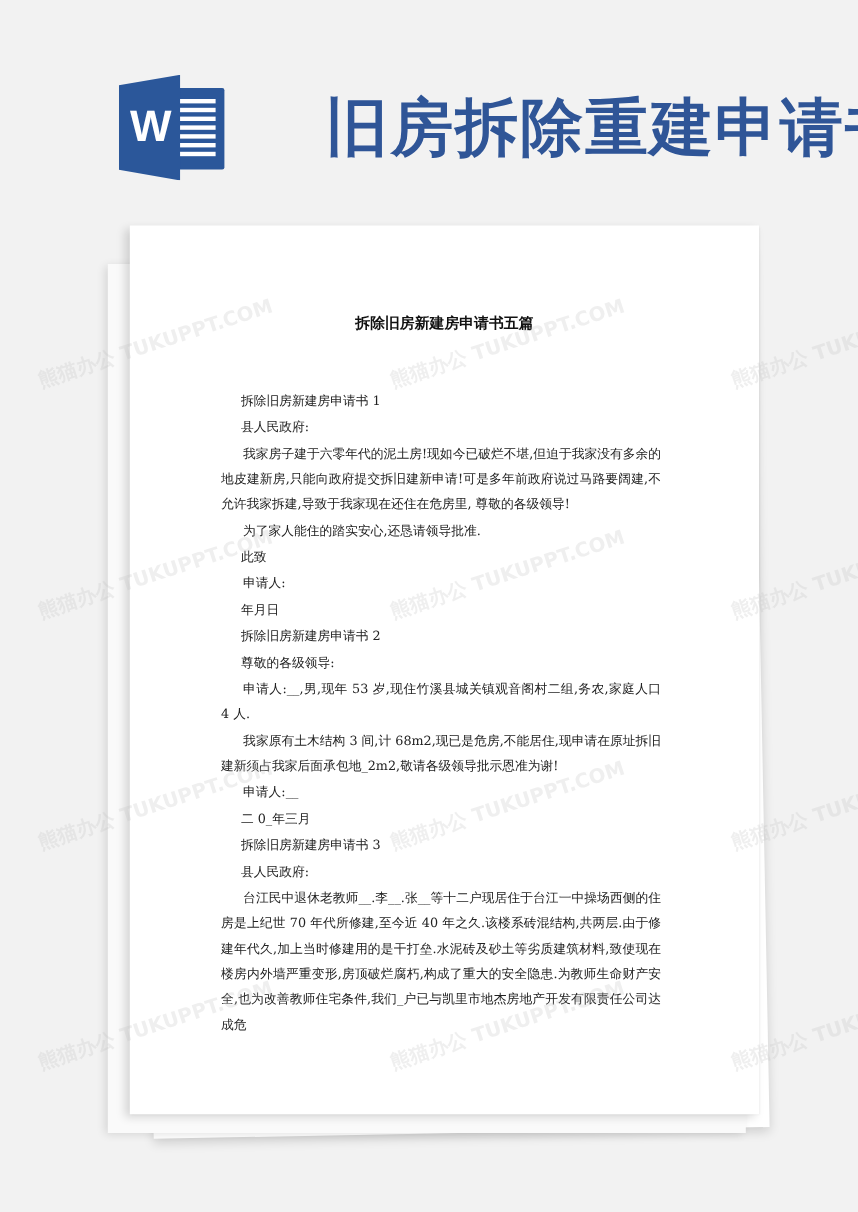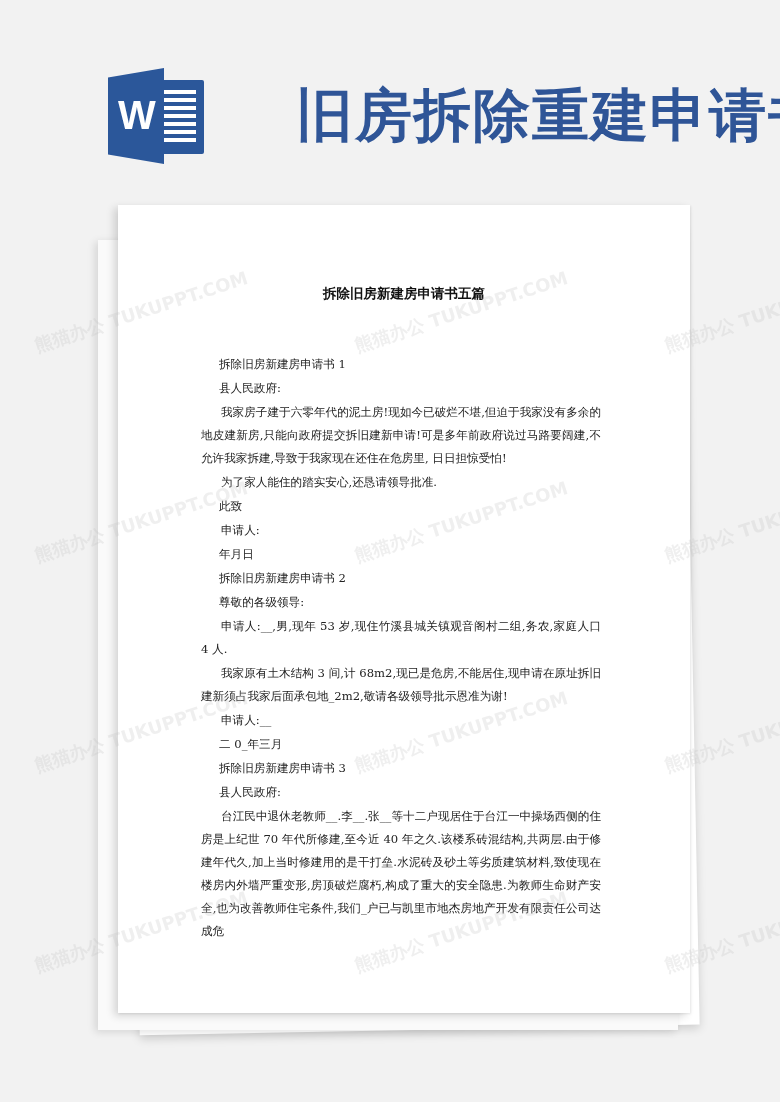--- a/index.html
+++ b/index.html
@@ -91,21 +91,21 @@
 </div>
 
 <div class="page-back2"></div>
 <div class="page-back1"></div>
 
 <div class="page">
   <div class="doc-title">拆除旧房新建房申请书五篇</div>
   <div class="body-text">
     <p class="p noindent">拆除旧房新建房申请书 1</p>
     <p class="p noindent">县人民政府:</p>
-    <p class="p">我家房子建于六零年代的泥土房!现如今已破烂不堪,但迫于我家没有多余的地皮建新房,只能向政府提交拆旧建新申请!可是多年前政府说过马路要阔建,不允许我家拆建,导致于我家现在还住在危房里, 日日担惊受怕!</p>
+    <p class="p">我家房子建于六零年代的泥土房!现如今已破烂不堪,但迫于我家没有多余的地皮建新房,只能向政府提交拆旧建新申请!可是多年前政府说过马路要阔建,不允许我家拆建,导致于我家现在还住在危房里, 尊敬的各级领导!</p>
     <p class="p">为了家人能住的踏实安心,还恳请领导批准.</p>
     <p class="p noindent">此致</p>
     <p class="p">申请人:</p>
     <p class="p noindent">年月日</p>
     <p class="p noindent">拆除旧房新建房申请书 2</p>
     <p class="p noindent">尊敬的各级领导:</p>
     <p class="p">申请人:__,男,现年 53 岁,现住竹溪县城关镇观音阁村二组,务农,家庭人口 4 人.</p>
     <p class="p">我家原有土木结构 3 间,计 68m2,现已是危房,不能居住,现申请在原址拆旧建新须占我家后面承包地_2m2,敬请各级领导批示恩准为谢!</p>
     <p class="p">申请人:__</p>
     <p class="p noindent">二 0_年三月</p>

